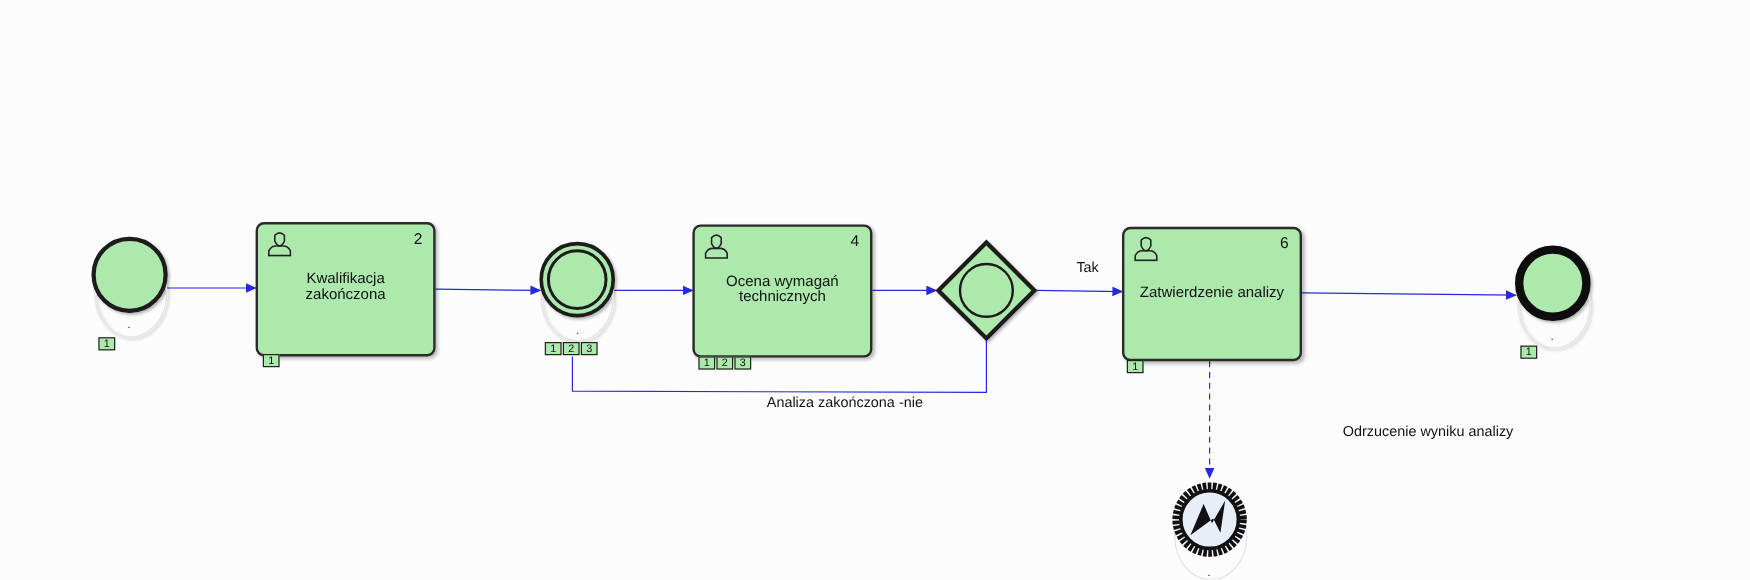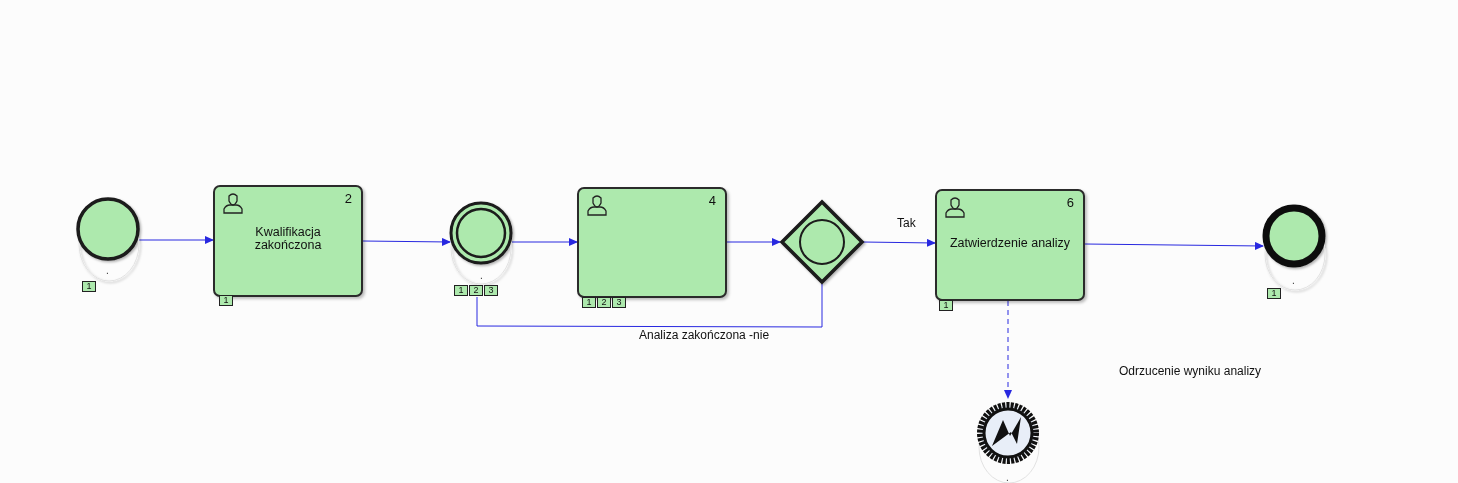--- a/index.html
+++ b/index.html
@@ -119,20 +119,21 @@
 <div class="badges" style="left:219px; top:295px;">
   <div class="badge">1</div>
 </div>
 
 <div class="task" style="left:577px; top:187px; width:150px; height:111px;">
   <svg class="user-icon" viewBox="0 0 22 22">
     <path d="M7,4 Q11,0 15,4 L15,9 Q13,13 11,13 Q9,13 7,9 Z" fill="none" stroke="#222" stroke-width="1.3"></path>
     <path d="M2,21 L2,17 Q4,13 8,13 L14,13 Q18,13 20,17 L20,21 Z" fill="none" stroke="#222" stroke-width="1.3"></path>
   </svg>
   <span class="num">4</span>
+  <div class="label">Ocena wymagań technicznych</div>
 </div>
 <div class="badges" style="left:582px; top:297px;">
   <div class="badge">1</div>
   <div class="badge">2</div>
   <div class="badge">3</div>
 </div>
 
 <div class="task" style="left:935px; top:189px; width:150px; height:112px;">
   <svg class="user-icon" viewBox="0 0 22 22">
     <path d="M7,4 Q11,0 15,4 L15,9 Q13,13 11,13 Q9,13 7,9 Z" fill="none" stroke="#222" stroke-width="1.3"></path>
@@ -140,13 +141,13 @@
   </svg>
   <span class="num">6</span>
   <div class="label">Zatwierdzenie analizy</div>
 </div>
 <div class="badges" style="left:939px; top:300px;">
   <div class="badge">1</div>
 </div>
 
 <span class="edge-label" style="left:897px; top:216px;">Tak</span>
 <span class="edge-label" style="left:639px; top:328px;text-align:right;">Analiza zakończona -nie</span>
-<span class="edge-label" style="left:1119px; top:364px;">Odrzucenie wyniku analizy</span>
+<span class="edge-label" style="left:1119px; top:352px;">Odrzucenie wyniku analizy</span>
 
 </body></html>

